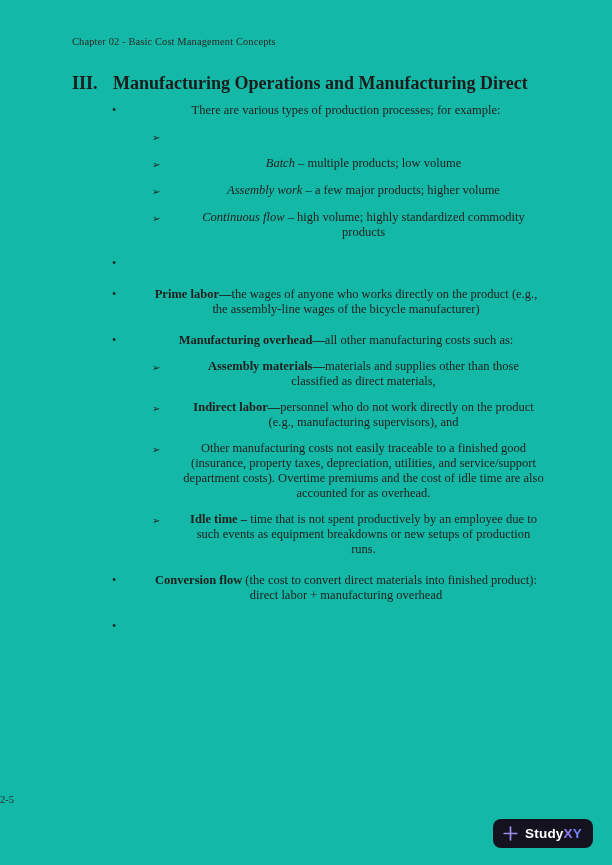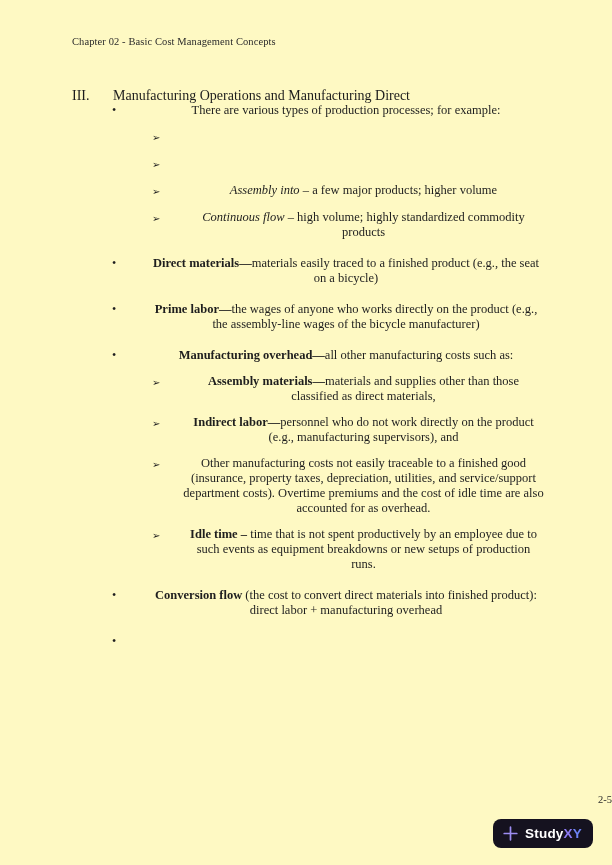--- a/index.html
+++ b/index.html
@@ -1,39 +1,39 @@
 <!DOCTYPE html>
 <html><head>
 <meta charset="utf-8">
 <style>
   html, body { margin: 0; padding: 0; background: #ffffff; }
   .page {
     position: relative;
     width: 612px;
     height: 865px;
-    background: #fef9c3;
+    background: #14b8a6;
     overflow: hidden;
     font-family: "Liberation Serif", serif;
     color: #222222;
   }
   .doc-header {
     position: absolute;
     left: 72px;
     top: 36px;
     font-size: 10.5px;
     color: #2b2b2b;
     letter-spacing: 0.1px;
   }
   .section-heading {
     position: absolute;
     left: 72px;
-    top: 88px;
+    top: 73px;
     display: flex;
-    font-weight: normal;
-    font-size: 14px;
+    font-weight: bold;
+    font-size: 18px;
     color: #1c1c1c;
   }
   .sec-num { width: 41px; flex: 0 0 auto; }
   .content {
     position: absolute;
     left: 72px;
     top: 99px;
     width: 472px;
     font-size: 12.5px;
     line-height: 15px;
@@ -46,21 +46,21 @@
   .item.l1 > .marker { width: 36px; flex: 0 0 auto; font-size: 12px; }
   .item.l2 > .marker { width: 31px; flex: 0 0 auto; font-size: 10px; padding-top: 1px; }
   .item .text { flex: 1 1 auto; text-align: center; }
   .lead.bold { font-weight: bold; }
   .lead.italic { font-style: italic; }
   .page-number {
     position: absolute;
     top: 794px;
     left: 0;
     width: 100%;
-    text-align: right;
+    text-align: left;
     font-size: 10.5px;
     color: #2b2b2b;
   }
   .brand-badge {
     position: absolute;
     right: 19px;
     bottom: 17px;
     height: 29px;
     padding: 0 11px 0 9px;
     display: flex;
@@ -91,32 +91,32 @@
   <div class="content">
       <div class="item l1">
         <span class="marker">•</span>
         <span class="text">There are various types of production processes; for example:</span>
       </div>
       <div class="item l2">
         <span class="marker">➢</span>
       </div>
       <div class="item l2">
         <span class="marker">➢</span>
+        <span class="text"><span class="lead italic">Batch – </span>multiple products; low volume</span>
       </div>
       <div class="item l2">
         <span class="marker">➢</span>
-        <span class="text"><span class="lead italic">Assembly into – </span>a few major products; higher volume</span>
+        <span class="text"><span class="lead italic">Assembly work – </span>a few major products; higher volume</span>
       </div>
       <div class="item l2">
         <span class="marker">➢</span>
         <span class="text"><span class="lead italic">Continuous flow – </span>high volume; highly standardized commodity products</span>
       </div>
       <div class="item l1">
         <span class="marker">•</span>
-        <span class="text"><span class="lead bold">Direct materials—</span>materials easily traced to a finished product (e.g., the seat on a bicycle)</span>
       </div>
       <div class="item l1">
         <span class="marker">•</span>
         <span class="text"><span class="lead bold">Prime labor—</span>the wages of anyone who works directly on the product (e.g., the assembly-line wages of the bicycle manufacturer)</span>
       </div>
       <div class="item l1">
         <span class="marker">•</span>
         <span class="text"><span class="lead bold">Manufacturing overhead—</span>all other manufacturing costs such as:</span>
       </div>
       <div class="item l2">

